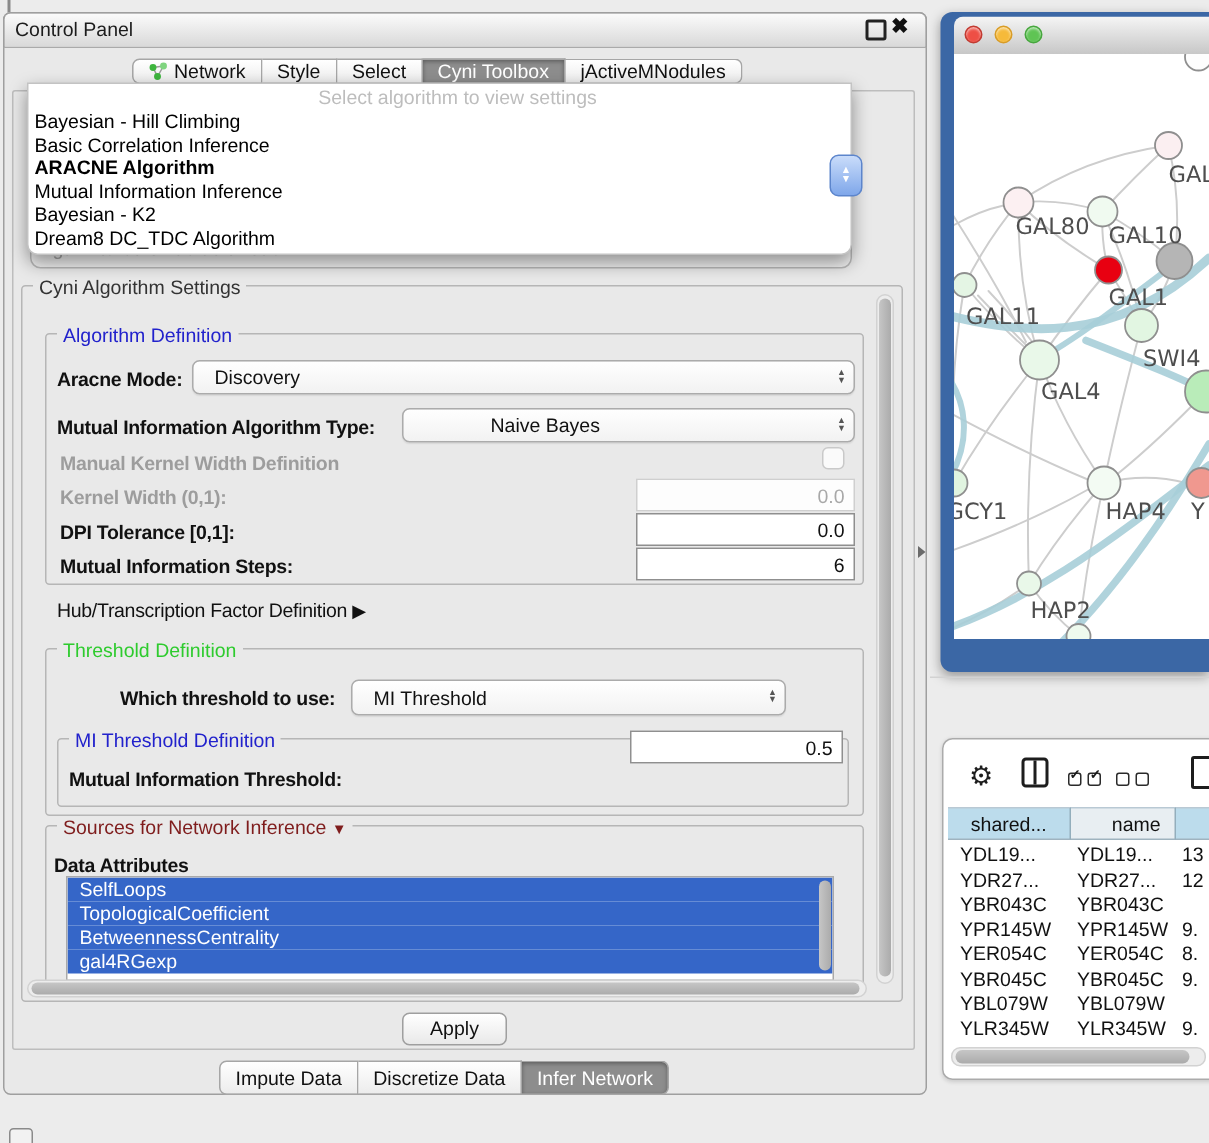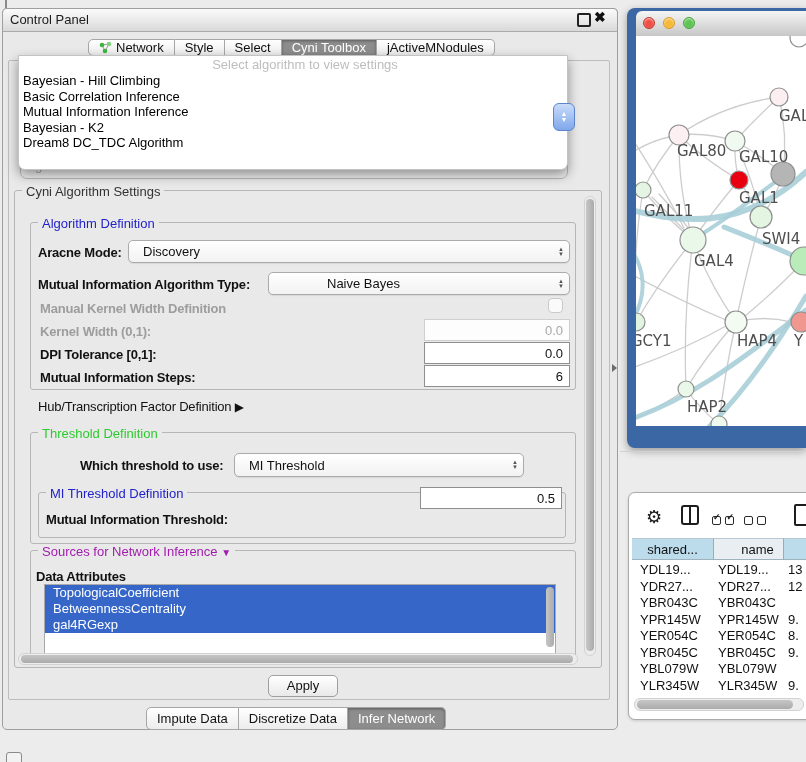--- a/index.html
+++ b/index.html
@@ -147,23 +147,24 @@
         <span>▼</span>
       </span>
   </div>
 
   <div class="abs group" style="left:38px;top:492px;width:528px;height:46px;"></div>
   <div class="legend" style="left:46px;top:486px;color:#2222cc;">MI Threshold Definition</div>
   <div class="abs lbl" style="left:46px;top:512px;">Mutual Information Threshold:</div>
   <div class="abs field" style="left:420px;top:487px;width:142px;height:22px;">0.5</div>
 
   <div class="abs group" style="left:30px;top:550px;width:546px;height:110px;"></div>
-  <div class="legend" style="left:38px;top:544px;color:#a21caf;"><span>Sources for Network Inference</span> <span style="font-size:10px;">▼</span></div>
+  <div class="legend" style="left:38px;top:544px;color:#7f1d1d;"><span>Sources for Network Inference</span> <span style="font-size:10px;">▼</span></div>
   <div class="abs lbl" style="left:36px;top:569px;">Data Attributes</div>
   <div class="abs" id="attr-list">
+      <div class="attr-item">SelfLoops</div>
       <div class="attr-item">TopologicalCoefficient</div>
       <div class="attr-item">BetweennessCentrality</div>
       <div class="attr-item">gal4RGexp</div>
     </div>
   <div class="abs" style="left:546px;top:587px;width:8px;height:62px;">
       <div class="thumb" style="width:8px;height:60px;"></div>
     </div>
 
   <div class="abs vtrack" style="left:584px;top:196px;width:12px;height:460px;">
     <div class="thumb" style="position:absolute;left:1px;top:2px;width:8px;height:452px;"></div>
@@ -181,20 +182,21 @@
     </div>
 
   <div class="abs" id="combo-behind">
       <span>gal-filtered sif default node</span>
     </div>
   <div class="abs" id="algo-popup">
     <div id="algo-prompt">Select algorithm to view settings</div>
     <div id="algo-items">
         <div class="algo-item">Bayesian - Hill Climbing</div>
         <div class="algo-item">Basic Correlation Inference</div>
+        <div class="algo-item sel">ARACNE Algorithm</div>
         <div class="algo-item">Mutual Information Inference</div>
         <div class="algo-item">Bayesian - K2</div>
         <div class="algo-item">Dream8 DC_TDC Algorithm</div>
       </div>
   </div>
   <div class="abs" id="focused-arrows">
       <span>▲</span>
       <span>▼</span>
     </div>
 

